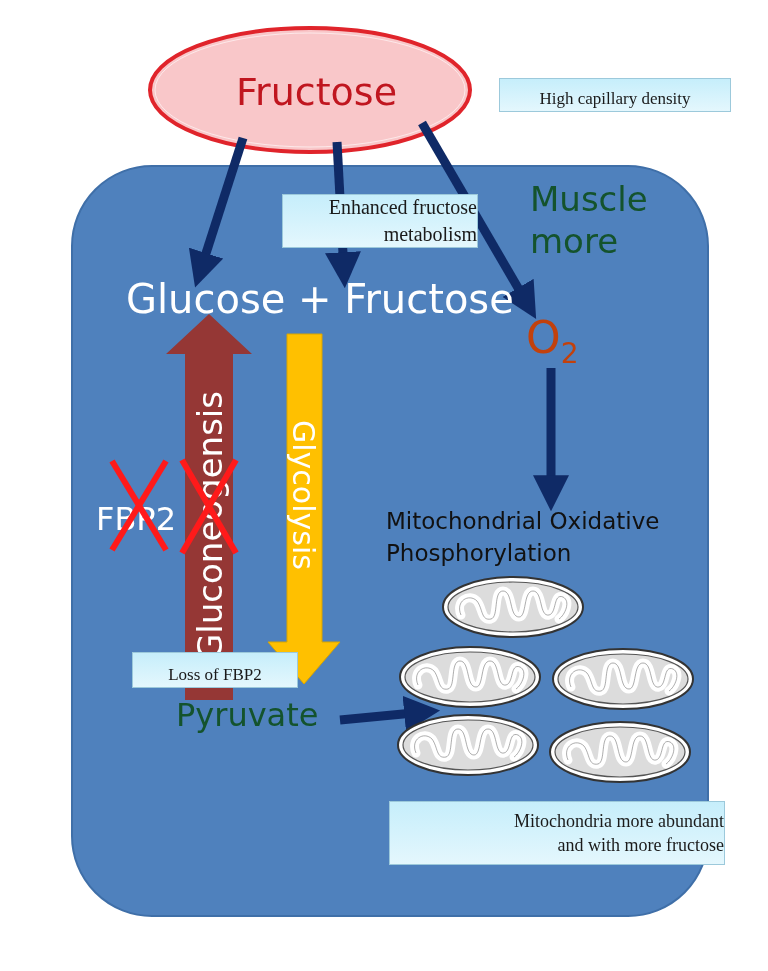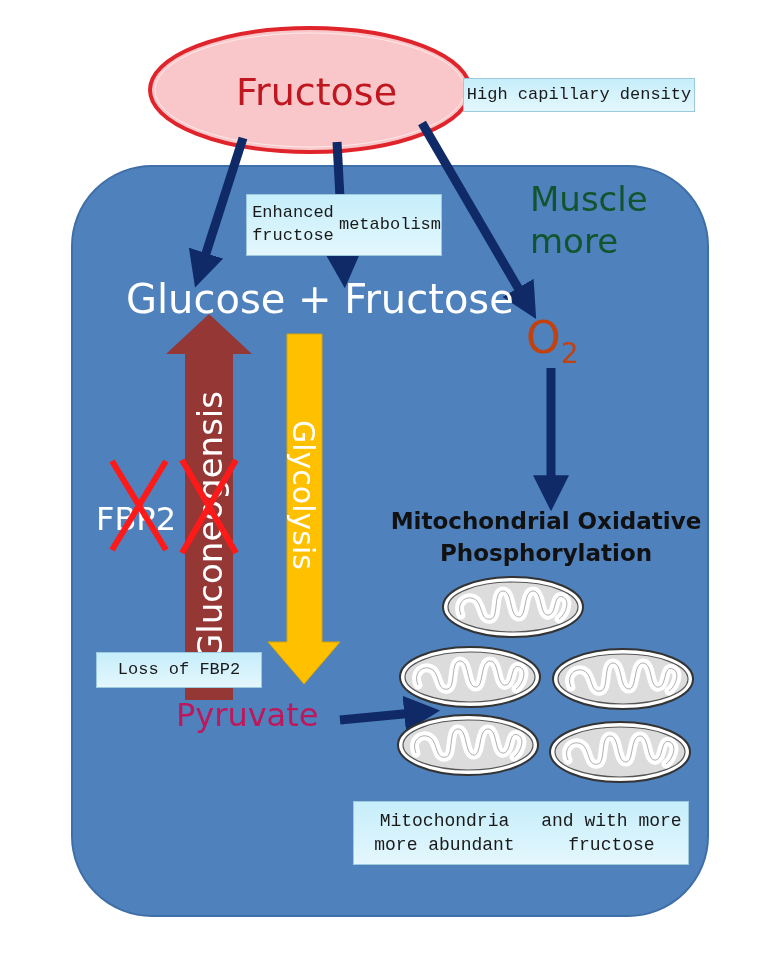--- a/index.html
+++ b/index.html
@@ -4,22 +4,22 @@
 <style>
   html, body { margin: 0; padding: 0; background: #ffffff; }
   body { width: 768px; height: 971px; position: relative; overflow: hidden;
          font-family: "Liberation Sans", "DejaVu Sans", sans-serif; }
   #stage { position: absolute; left: 0; top: 0; width: 768px; height: 971px; }
   .txt { font-family: "DejaVu Sans", "Liberation Sans", sans-serif; }
   .callout {
     position: absolute; box-sizing: border-box;
     background: linear-gradient(to bottom, #c6eefb 0%, #e4f7fd 100%);
     border: 1px solid #9cc9db; color: #1a1a1a; text-align: center;
-    font-family: Liberation Mono, monospace;
-    display: flex; align-items: center; justify-content: center; line-height: 1.35;
+    font-family: Liberation Serif, serif;
+    display: flex; align-items: flex-end; justify-content: center; line-height: 1.35; margin-left: 36px;
   }
   .label { position: absolute; font-family: "DejaVu Sans", "Liberation Sans", sans-serif; white-space: nowrap; }
 </style>
 </head>
 <body>
 
 <div id="stage">
   <svg width="768" height="971" viewBox="0 0 768 971" style="position:absolute;left:0;top:0">
     <defs>
       <marker id="arrowNavy" markerWidth="4" markerHeight="4" refX="2.2" refY="2" orient="auto" markerUnits="strokeWidth">
@@ -91,44 +91,44 @@
         </g>
       </g>
   </svg>
 
   <div class="label" style="left:236px; top:70px; font-size:38px; color:#c0161f;">Fructose</div>
 
   <div class="callout" style="left:463px; top:78px; width:232px; height:34px; font-size:17px;">
     <span>High capillary density</span>
   </div>
 
-  <div class="callout" style="left:246px; top:194px; width:196px; height:62px; font-size:17px; ">
+  <div class="callout" style="left:246px; top:194px; width:196px; height:54px; font-size:20px; flex-direction:column;">
     <span>Enhanced fructose</span>
     <span>metabolism</span>
   </div>
 
   <div class="label" style="left:530px; top:178px; font-size:34px; color:#14532d; line-height:42px;">
     <div>Muscle</div>
     <div>more</div>
   </div>
 
   <div class="label" style="left:126px; top:276px; font-size:40px; color:#ffffff;">Glucose + Fructose</div>
 
   <div class="label" style="left:526px; top:312px; font-size:44px; color:#c2410c;">
     <span>O</span><sub style="font-size:28px;">2</sub>
   </div>
 
-  <div class="label" style="left:386px; top:505px; width:320px; text-align:center; font-size:23px; color:#111111; line-height:32px;font-weight:bold;">
+  <div class="label" style="left:386px; top:505px; width:320px; text-align:left; font-size:23px; color:#111111; line-height:32px;">
     <div>Mitochondrial Oxidative</div>
     <div>Phosphorylation</div>
   </div>
 
   <div class="callout" style="left:96px; top:652px; width:166px; height:36px; font-size:17px;">
     <span>Loss of FBP2</span>
   </div>
 
-  <div class="label" style="left:176px; top:696px; font-size:32px; color:#be185d;">Pyruvate</div>
+  <div class="label" style="left:176px; top:696px; font-size:32px; color:#14532d;">Pyruvate</div>
 
-  <div class="callout" style="left:353px; top:801px; width:336px; height:64px; font-size:18px; flex-direction:row;">
+  <div class="callout" style="left:353px; top:801px; width:336px; height:64px; font-size:18px; flex-direction:column;">
     <span>Mitochondria more abundant</span>
     <span>and with more fructose</span>
   </div>
 </div>
 
 </body></html>

